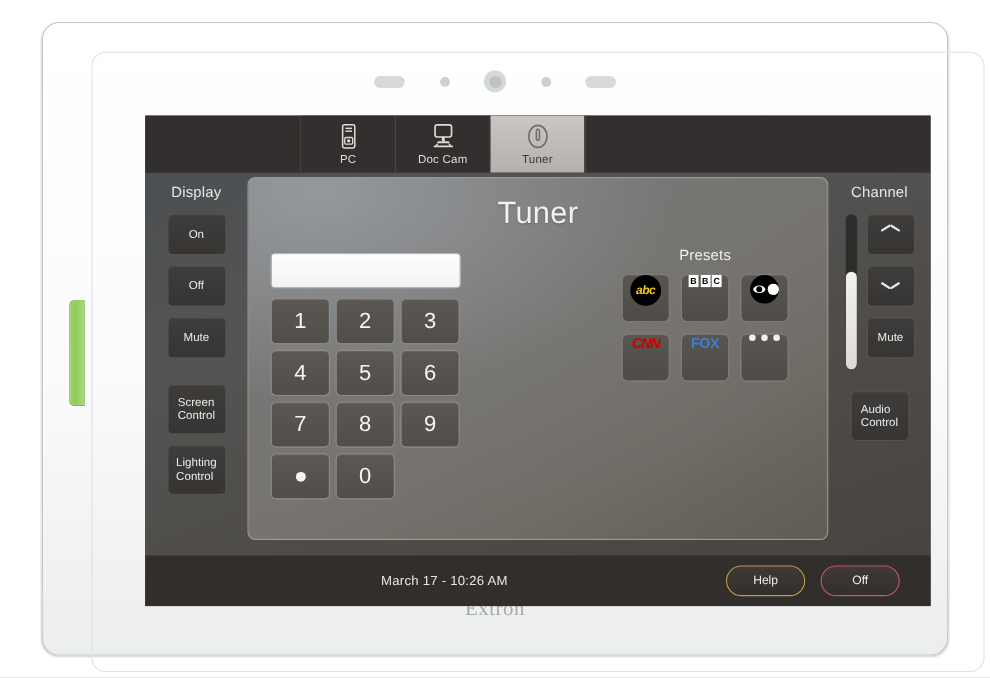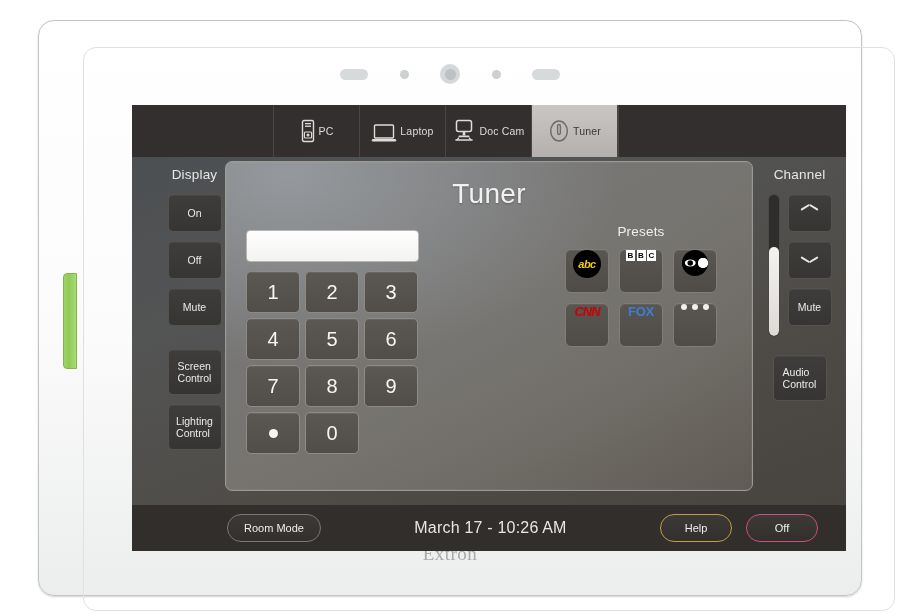--- a/index.html
+++ b/index.html
@@ -93,21 +93,21 @@
     position: absolute; left: 0; top: 0;
     width: 100%; height: 52px;
     background: #332f2e;
     display: flex;
   }
   .tab-spacer { flex: 0 0 142px; border-right: 1px solid #4b4644; }
   .tab-spacer.end { flex: 1 1 auto; border-right: none; border-left: 1px solid #4b4644; }
   .tab {
     flex: 0 0 86px;
     border-right: 1px solid #4b4644;
-    display: flex; 
+    display: flex; flex-direction: column;
     align-items: center; justify-content: center;
     gap: 3px;
     background: #332f2e;
   }
   .tab.active {
     background: linear-gradient(180deg,#c9c6c3 0%, #b3b0ad 100%);
     border-right: 1px solid #4b4644;
   }
   .tab .ticon { height: 24px; display: flex; align-items: flex-end; }
   .tab .tlabel { font-size: 10.5px; color: #dedbd8; letter-spacing: .2px; }
@@ -120,21 +120,21 @@
     background: linear-gradient(160deg,#4c4f52 0%, #535454 28%, #4f4c48 60%, #46423e 100%);
   }
 
   
   .rail {
     position: absolute; top: 0;
     width: 93px; height: 100%;
     display: flex; flex-direction: column; align-items: center;
     padding-top: 10px;
   }
-  .rail.left  { left: 16px; border-radius: 18px; }
+  .rail.left  { left: 0; border-radius: 18px; }
   .rail.right { right: 0; }
   .rail-title {
     font-size: 13.5px; color: #e7e6e4; margin-bottom: 12px; letter-spacing: .2px;
   }
 
   .btn {
     background: linear-gradient(180deg,#3f3d3b 0%, #373533 100%);
     border: 1px solid #56534f;
     border-radius: 5px;
     color: #eceae8;
@@ -299,21 +299,21 @@
   .pill {
     height: 28px; border-radius: 14px;
     display: flex; align-items: center; justify-content: center;
     font-size: 11px; color: #efeeec;
     background: linear-gradient(180deg,#3c3936 0%, #332f2d 100%);
   }
   .pill.roommode { width: 94px; border: 1px solid #7b7772; margin-left: 79px; }
   .pill.help { width: 72px; border: 1px solid #c59a4a; }
   .pill.off  { width: 72px; border: 1px solid #cc4f84; margin-left: 14px; margin-right: 12px; }
   .clock {
-    flex: 1 1 auto; text-align: center; font-size: 16px; color: #e8e6e4; letter-spacing: .2px;
+    flex: 1 1 auto; text-align: center; font-size: 12px; color: #e8e6e4; letter-spacing: .2px;
   }
 
   svg { display: block; }
 </style>
 </head>
 <body>
 
 <div id="root">
 
   <div class="device-shell">
@@ -344,29 +344,20 @@
               <rect x="2.5" y="1.5" width="11" height="21" rx="1.5" fill="none" stroke="#dedbd8" stroke-width="1.4"></rect>
               <rect x="5" y="4" width="6" height="1.3" fill="#dedbd8"></rect>
               <rect x="5" y="6.6" width="6" height="1.3" fill="#dedbd8"></rect>
               <rect x="4.4" y="13" width="7.2" height="6" rx="1" fill="none" stroke="#dedbd8" stroke-width="1.2"></rect>
               <circle cx="8" cy="16" r="1.5" fill="#dedbd8"></circle>
             </svg>
           </span>
           <span class="tlabel">PC</span>
         </div>
 
-        <div class="tab">
-          <span class="ticon">
-            <svg width="26" height="20" viewBox="0 0 26 20">
-              <rect x="3.5" y="2" width="19" height="13" rx="1" fill="none" stroke="#dedbd8" stroke-width="1.4"></rect>
-              <rect x="0.8" y="16" width="24.4" height="2.4" rx="1.2" fill="#dedbd8"></rect>
-            </svg>
-          </span>
-          <span class="tlabel">Laptop</span>
-        </div>
 
         <div class="tab">
           <span class="ticon">
             <svg width="24" height="24" viewBox="0 0 24 24">
               <rect x="4.5" y="1.5" width="15" height="11" rx="2" fill="none" stroke="#dedbd8" stroke-width="1.5"></rect>
               <rect x="10.7" y="12.5" width="2.6" height="4" fill="#dedbd8"></rect>
               <rect x="6.5" y="16.5" width="11" height="1.8" rx="0.8" fill="#dedbd8"></rect>
               <path d="M4 21 L20 21" stroke="#dedbd8" stroke-width="1.6" stroke-linecap="round"></path>
               <path d="M7 18.6 L5 21 M17 18.6 L19 21" stroke="#dedbd8" stroke-width="1.3"></path>
             </svg>
@@ -500,21 +491,20 @@
           <div style="height:18px"></div>
           <div class="btn tall" style="width:54px">
             <span style="display:block">
               <span>Audio</span><br>
               <span>Control</span>
             </span>
           </div>
         </div>
 
         <div class="bottombar">
-          <div class="pill roommode">Room Mode</div>
           <div class="clock">March 17  -  10:26 AM</div>
           <div class="pill help">Help</div>
           <div class="pill off">Off</div>
         </div>
 
       </div>
     </div>
   </div>
 </div>
 

